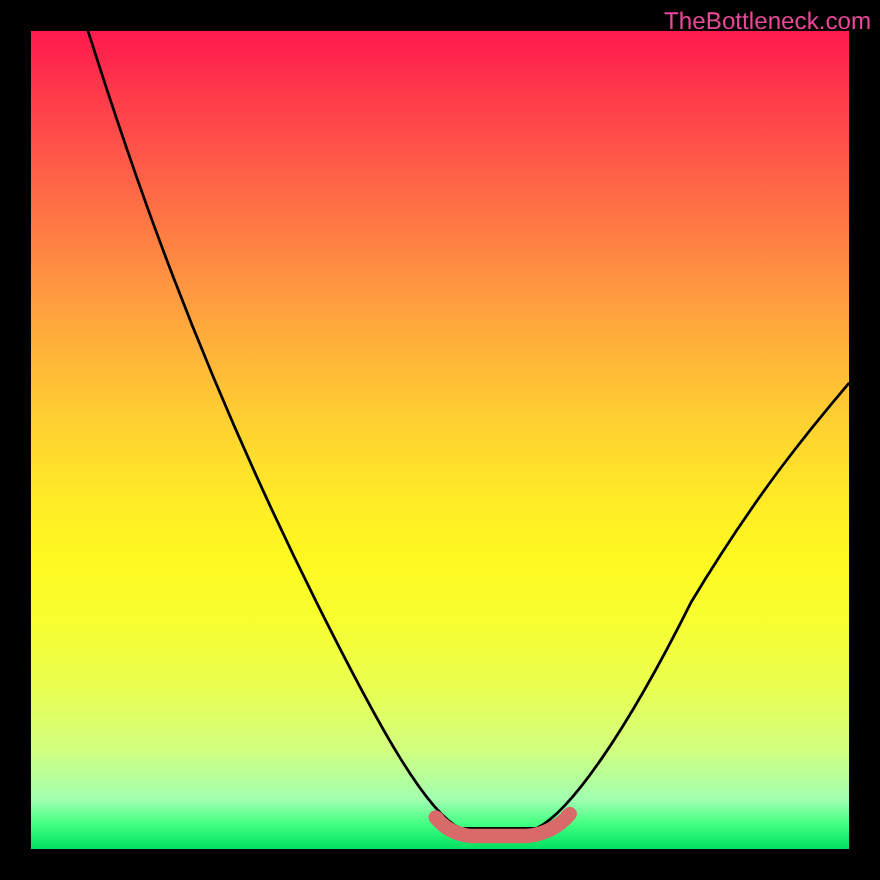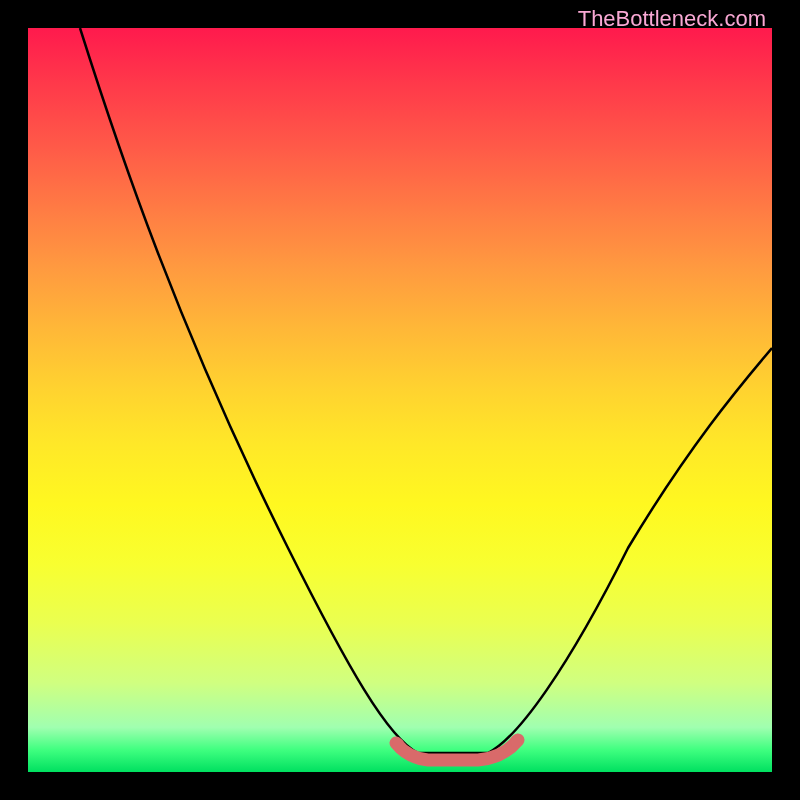--- a/index.html
+++ b/index.html
@@ -7,22 +7,22 @@
     padding: 0;
     width: 800px;
     height: 800px;
     background: #000;
     position: relative;
     font-family: Arial, sans-serif;
   }
   .watermark {
     position: absolute;
     top: 6px;
-    right: 34px;
-    color: #f9a8d4;
+    right: 8px;
+    color: #ec4899;
     font-size: 22px;
     font-weight: 500;
     z-index: 10;
   }
   .plot-area {
     position: absolute;
     top: 28px;
     left: 28px;
     width: 744px;
     height: 744px;

